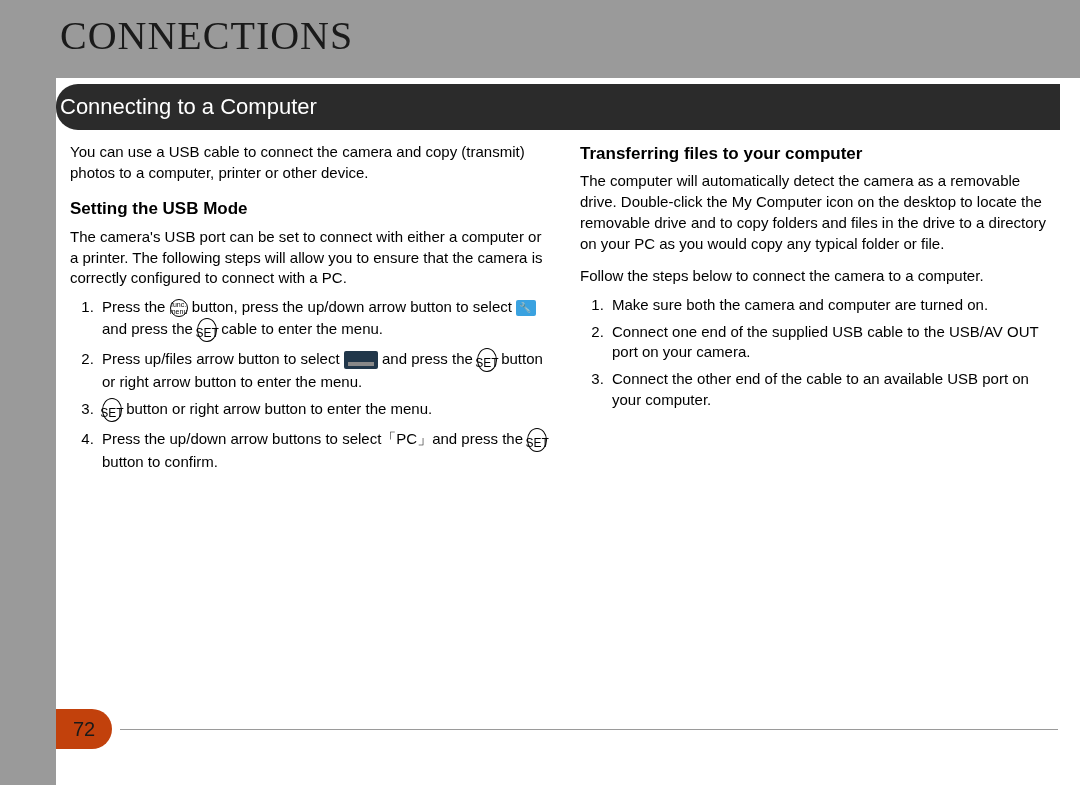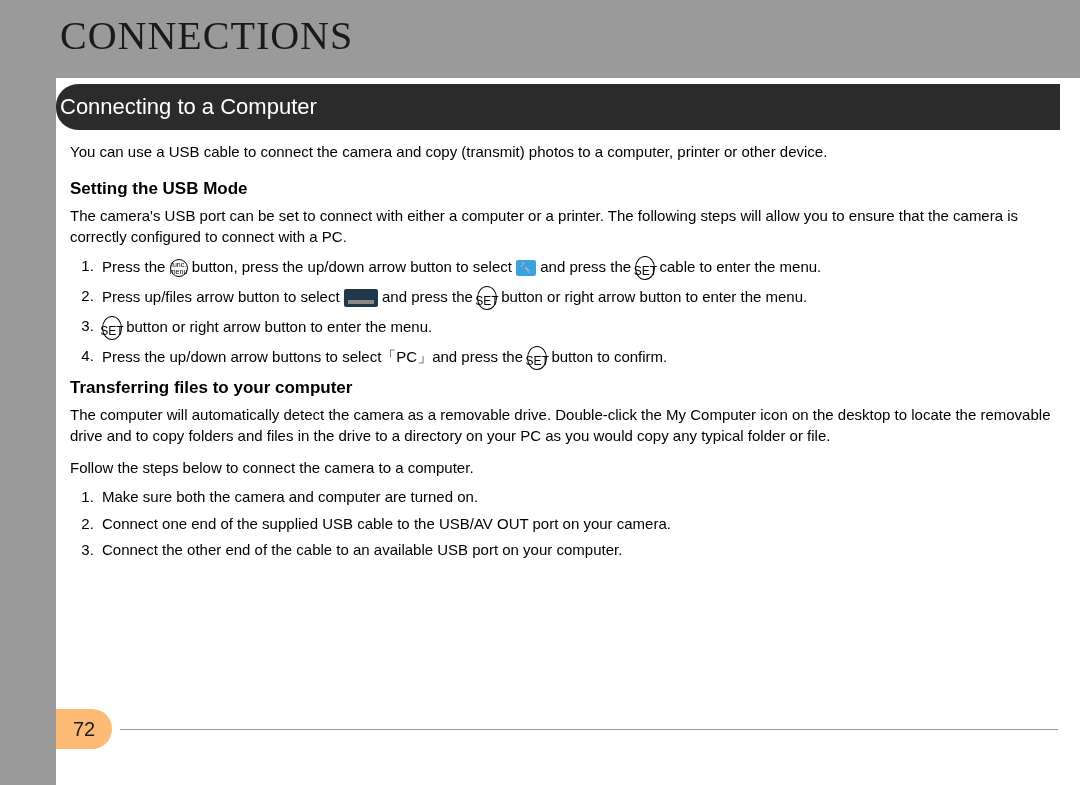--- a/index.html
+++ b/index.html
@@ -15,21 +15,21 @@
   }
   .section-bar {
     position: absolute; left: 56px; top: 84px; right: 20px;
     height: 46px; background: #2b2b2b; color: #fff;
     border-radius: 22px 0 0 22px;
     padding-left: 4px; display: flex; align-items: center;
     font-size: 22px;
   }
   .content {
     position: absolute; left: 70px; right: 22px; top: 142px;
-    display: grid; grid-template-columns: 1fr; column-gap: 32px;
+    display: grid; grid-template-columns: 1fr 1fr; column-gap: 32px;
     font-size: 15px; line-height: 1.38;
   }
   .col p { margin-bottom: 8px; }
   .col h3 { font-size: 17px; font-weight: 600; margin: 14px 0 6px; }
   .col ol { list-style: decimal; padding-left: 28px; }
   .col ol li { padding-left: 4px; margin-bottom: 6px; }
   .set-chip {
     display: inline-flex; align-items: center; justify-content: center;
     border: 1px solid #000; border-radius: 50%;
     width: 20px; height: 24px; font-size: 12px; line-height: 1; padding-top:6px;
@@ -38,21 +38,21 @@
   .icon-chip {
     display: inline-flex; align-items: center; justify-content: center;
     vertical-align: middle;
   }
   .icon-chip.blue { width: 20px; height: 16px; background: #3aa2e0; border-radius: 2px; color:#fff; font-size:10px; }
   .icon-chip.menu { width: 18px; height: 18px; border: 1px solid #000; border-radius: 50%; font-size:7px; line-height:1; text-align:center; }
   .icon-chip.darkrect { width: 34px; height: 18px; background:#21374a; border-radius:2px; position:relative; }
   .icon-chip.darkrect::after{ content:""; position:absolute; left:4px; bottom:3px; right:4px; height:4px; background:#888; }
   .page-num {
     position: absolute; left: 56px; bottom: 36px;
-    width: 56px; height: 40px; background:#fdba74;
+    width: 56px; height: 40px; background:#c2410c;
     border-radius: 0 20px 20px 0;
     display:flex; align-items:center; justify-content:center;
     font-size: 20px; color:#1a1a1a;
   }
   .footer-line{
     position:absolute; left:120px; right:22px; bottom:55px;
     border-top:1px solid #9a9a9a;
   }
 </style>
 </head>

